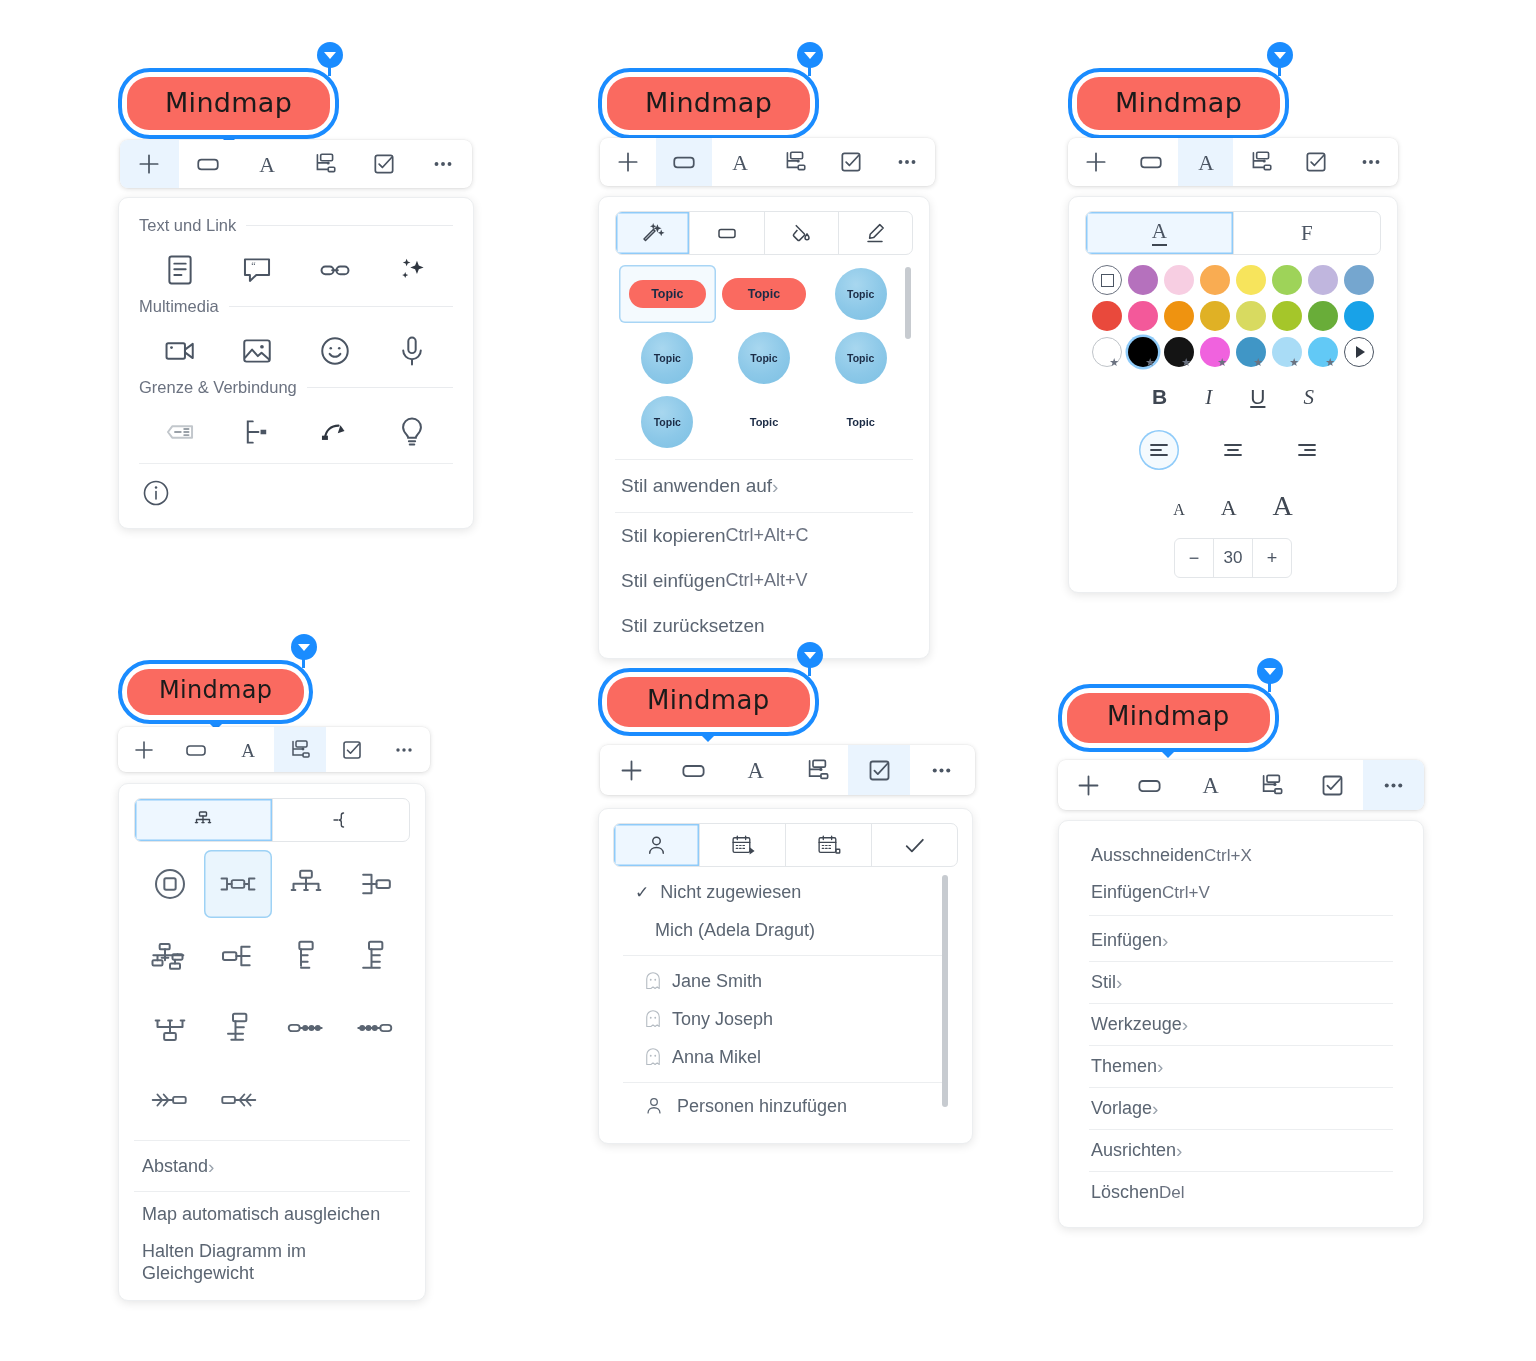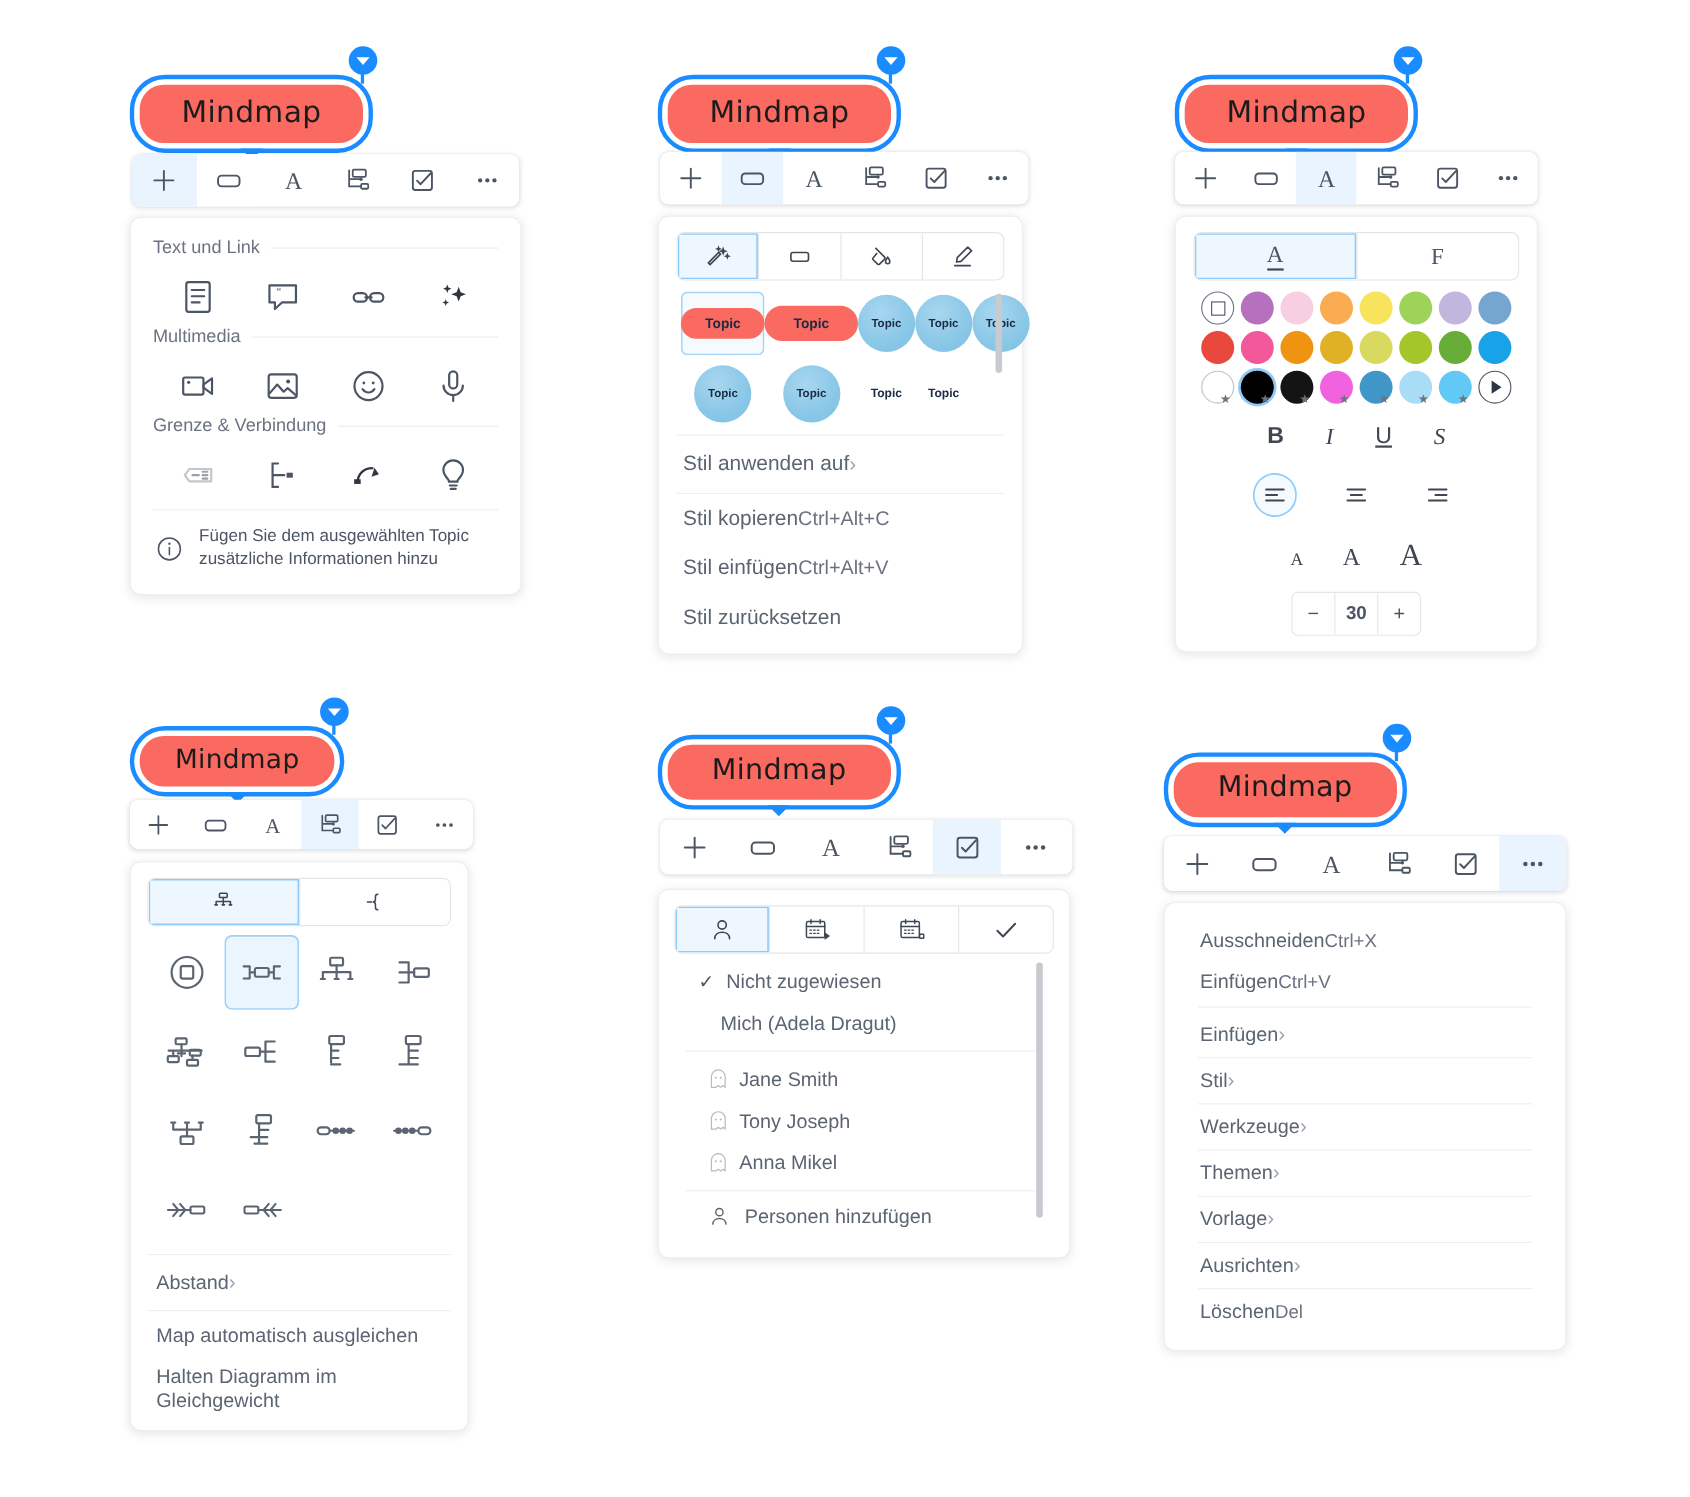--- a/index.html
+++ b/index.html
@@ -131,21 +131,21 @@
   }
   .seg .seg-item:last-child { border-right: none; }
   .seg .seg-item.active {
     background: #eef7ff;
     box-shadow: inset 0 0 0 1.5px #8fcbf9;
   }
 
   
   .style-grid {
     display: grid;
-    grid-template-columns: repeat(5, 1fr);
+    grid-template-columns: repeat(3, 1fr);
     row-gap: 6px;
     padding: 10px 4px 8px;
     position: relative;
   }
   .style-cell {
     height: 58px;
     display: flex; align-items: center; justify-content: center;
     border-radius: 6px;
     cursor: pointer;
   }
@@ -215,21 +215,21 @@
   .size-row { display: flex; justify-content: center; gap: 36px; align-items: baseline; padding: 16px 0 6px; color: #3f4752; font-family: "Liberation Serif", serif; }
   .size-row span { cursor: pointer; }
   .stepper {
     margin: 10px auto 0;
     width: 118px; height: 40px;
     border: 1px solid #e3e6e9; border-radius: 6px;
     display: flex; align-items: stretch;
     overflow: hidden;
   }
   .stepper div { flex: 1; display: flex; align-items: center; justify-content: center; font-size: 18px; color: #4b5563; cursor: pointer; }
-  .stepper .val { border-left: 1px solid #e3e6e9; border-right: 1px solid #e3e6e9; font-size: 17px; cursor: text; font-weight: bold; }
+  .stepper .val { border-left: 1px solid #e3e6e9; border-right: 1px solid #e3e6e9; font-size: 17px; cursor: text; }
 
   
   .lay-grid { display: grid; grid-template-columns: repeat(4, 1fr); row-gap: 4px; padding: 8px 2px 6px; }
   .lay-cell { height: 68px; display: flex; align-items: center; justify-content: center; border-radius: 7px; cursor: pointer; }
   .lay-cell.sel { background: #eaf5fd; box-shadow: inset 0 0 0 1.5px #9ed2f5; }
 
   
   .as-list { position: relative; padding: 6px 0 0; }
   .as-item { display: flex; align-items: center; gap: 9px; padding: 0 22px; height: 38px; font-size: 18px; color: #5b6572; cursor: pointer; }
   .ghost { width: 20px; height: 20px; flex: none; }
@@ -394,21 +394,20 @@
     </div>
 
     <div class="hr" style="margin-top:4px;"></div>
 
     <div class="info-row">
       <svg width="30" height="30" viewBox="0 0 24 24" fill="none" stroke="#4b5563" stroke-width="1.3">
           <circle cx="12" cy="12" r="9.2"></circle>
           <path d="M12 10.8v6" stroke-linecap="round"></path>
           <circle cx="12" cy="7.6" r="1" fill="#4b5563" stroke="none"></circle>
         </svg>
-      <div class="info-txt">Fügen Sie dem ausgewählten Topic zusätzliche Informationen hinzu</div>
     </div>
   </div>
 
   <div class="node-wrap" style="left:598px; top:68px;">
     <div class="node">
       <div class="node-inner">Mindmap</div>
       <div class="node-arrow"></div>
     </div>
     <div class="node-handle-stem"></div>
     <div class="node-handle"></div>

